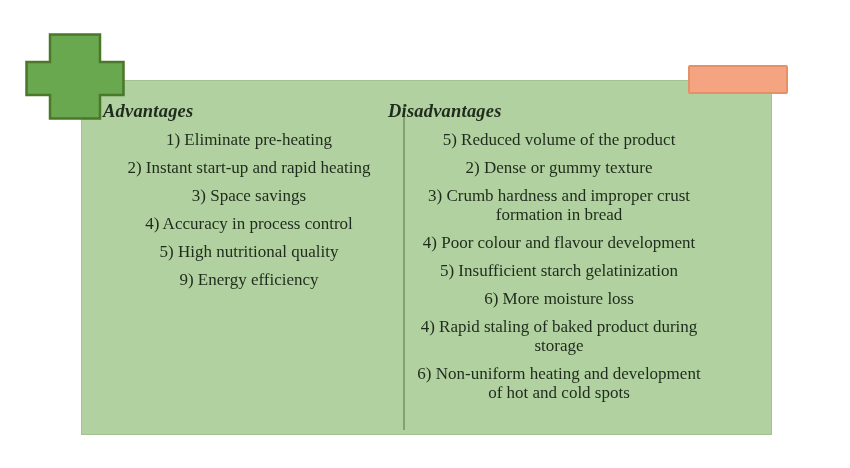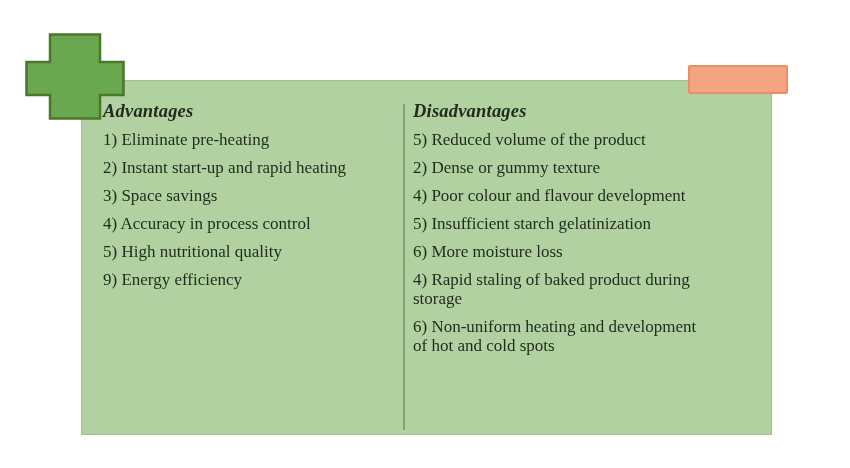--- a/index.html
+++ b/index.html
@@ -44,34 +44,35 @@
     position:absolute;
     left:403px;top:104px;width:2px;height:326px;
     background:var(--divider);
   }
   .col{
     position:absolute;
     top:100px;
     color:var(--text);
   }
   .col-adv{left:103px;width:292px;}
-  .col-dis{left:413px;width:342px;}
+  .col-dis{left:388px;width:342px;}
   .col h2{
     margin:0 0 7px 0;
     font-size:18.5px;
     line-height:23px;
     font-weight:bold;
     font-style:italic;
     letter-spacing:.2px;
   }
   .item{
     margin:0 0 9px 0;
     font-size:17px;
     line-height:19px;
     white-space:pre-line;
+    text-align:center;
   }
 </style>
 </head>
 <body>
 
 <div class="canvas">
 
   <div class="panel"></div>
 
   <svg class="plus" viewBox="0 0 100 87" aria-hidden="true">
@@ -92,20 +93,22 @@
         <p class="item">5) High nutritional quality</p>
         <p class="item">9) Energy efficiency</p>
       </div>
   </div>
 
   <div class="col col-dis">
     <h2>Disadvantages</h2>
     <div>
         <p class="item">5) Reduced volume of the product</p>
         <p class="item">2) Dense or gummy texture</p>
+        <p class="item">3) Crumb hardness and improper crust
+formation in bread</p>
         <p class="item">4) Poor colour and flavour development</p>
         <p class="item">5) Insufficient starch gelatinization</p>
         <p class="item">6) More moisture loss</p>
         <p class="item">4) Rapid staling of baked product during
 storage</p>
         <p class="item">6) Non-uniform heating and development
 of hot and cold spots</p>
       </div>
   </div>
 

